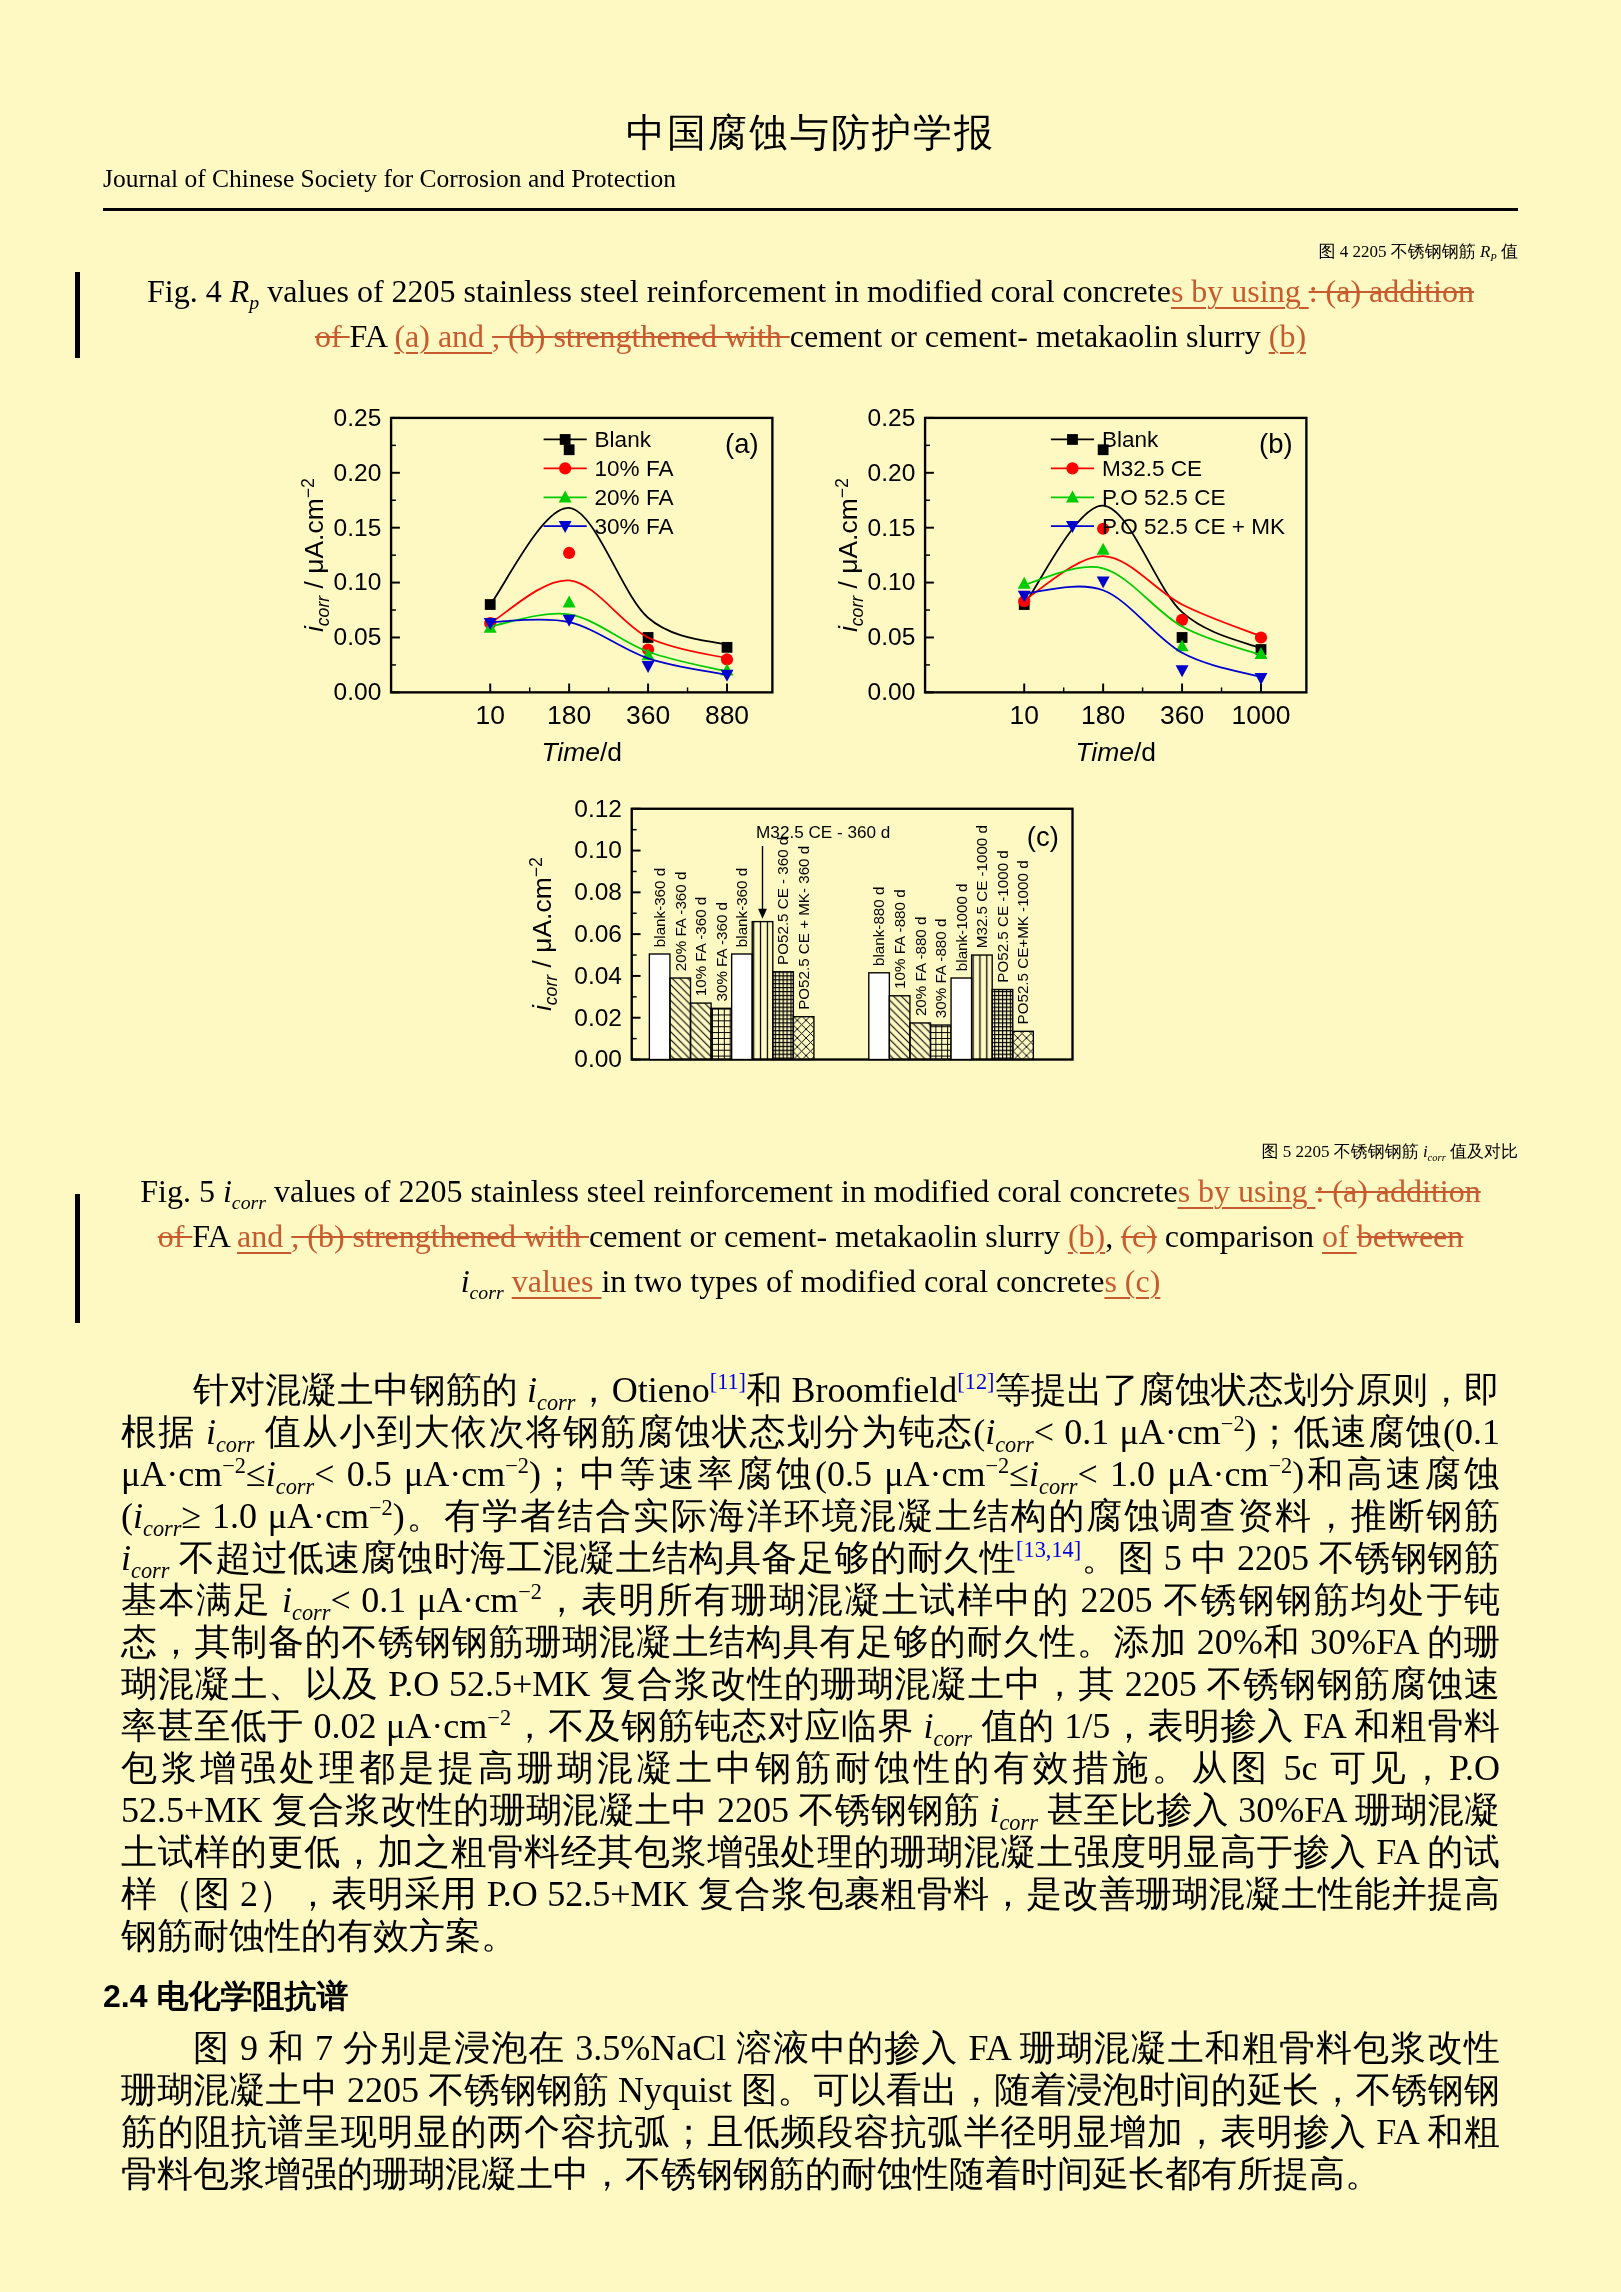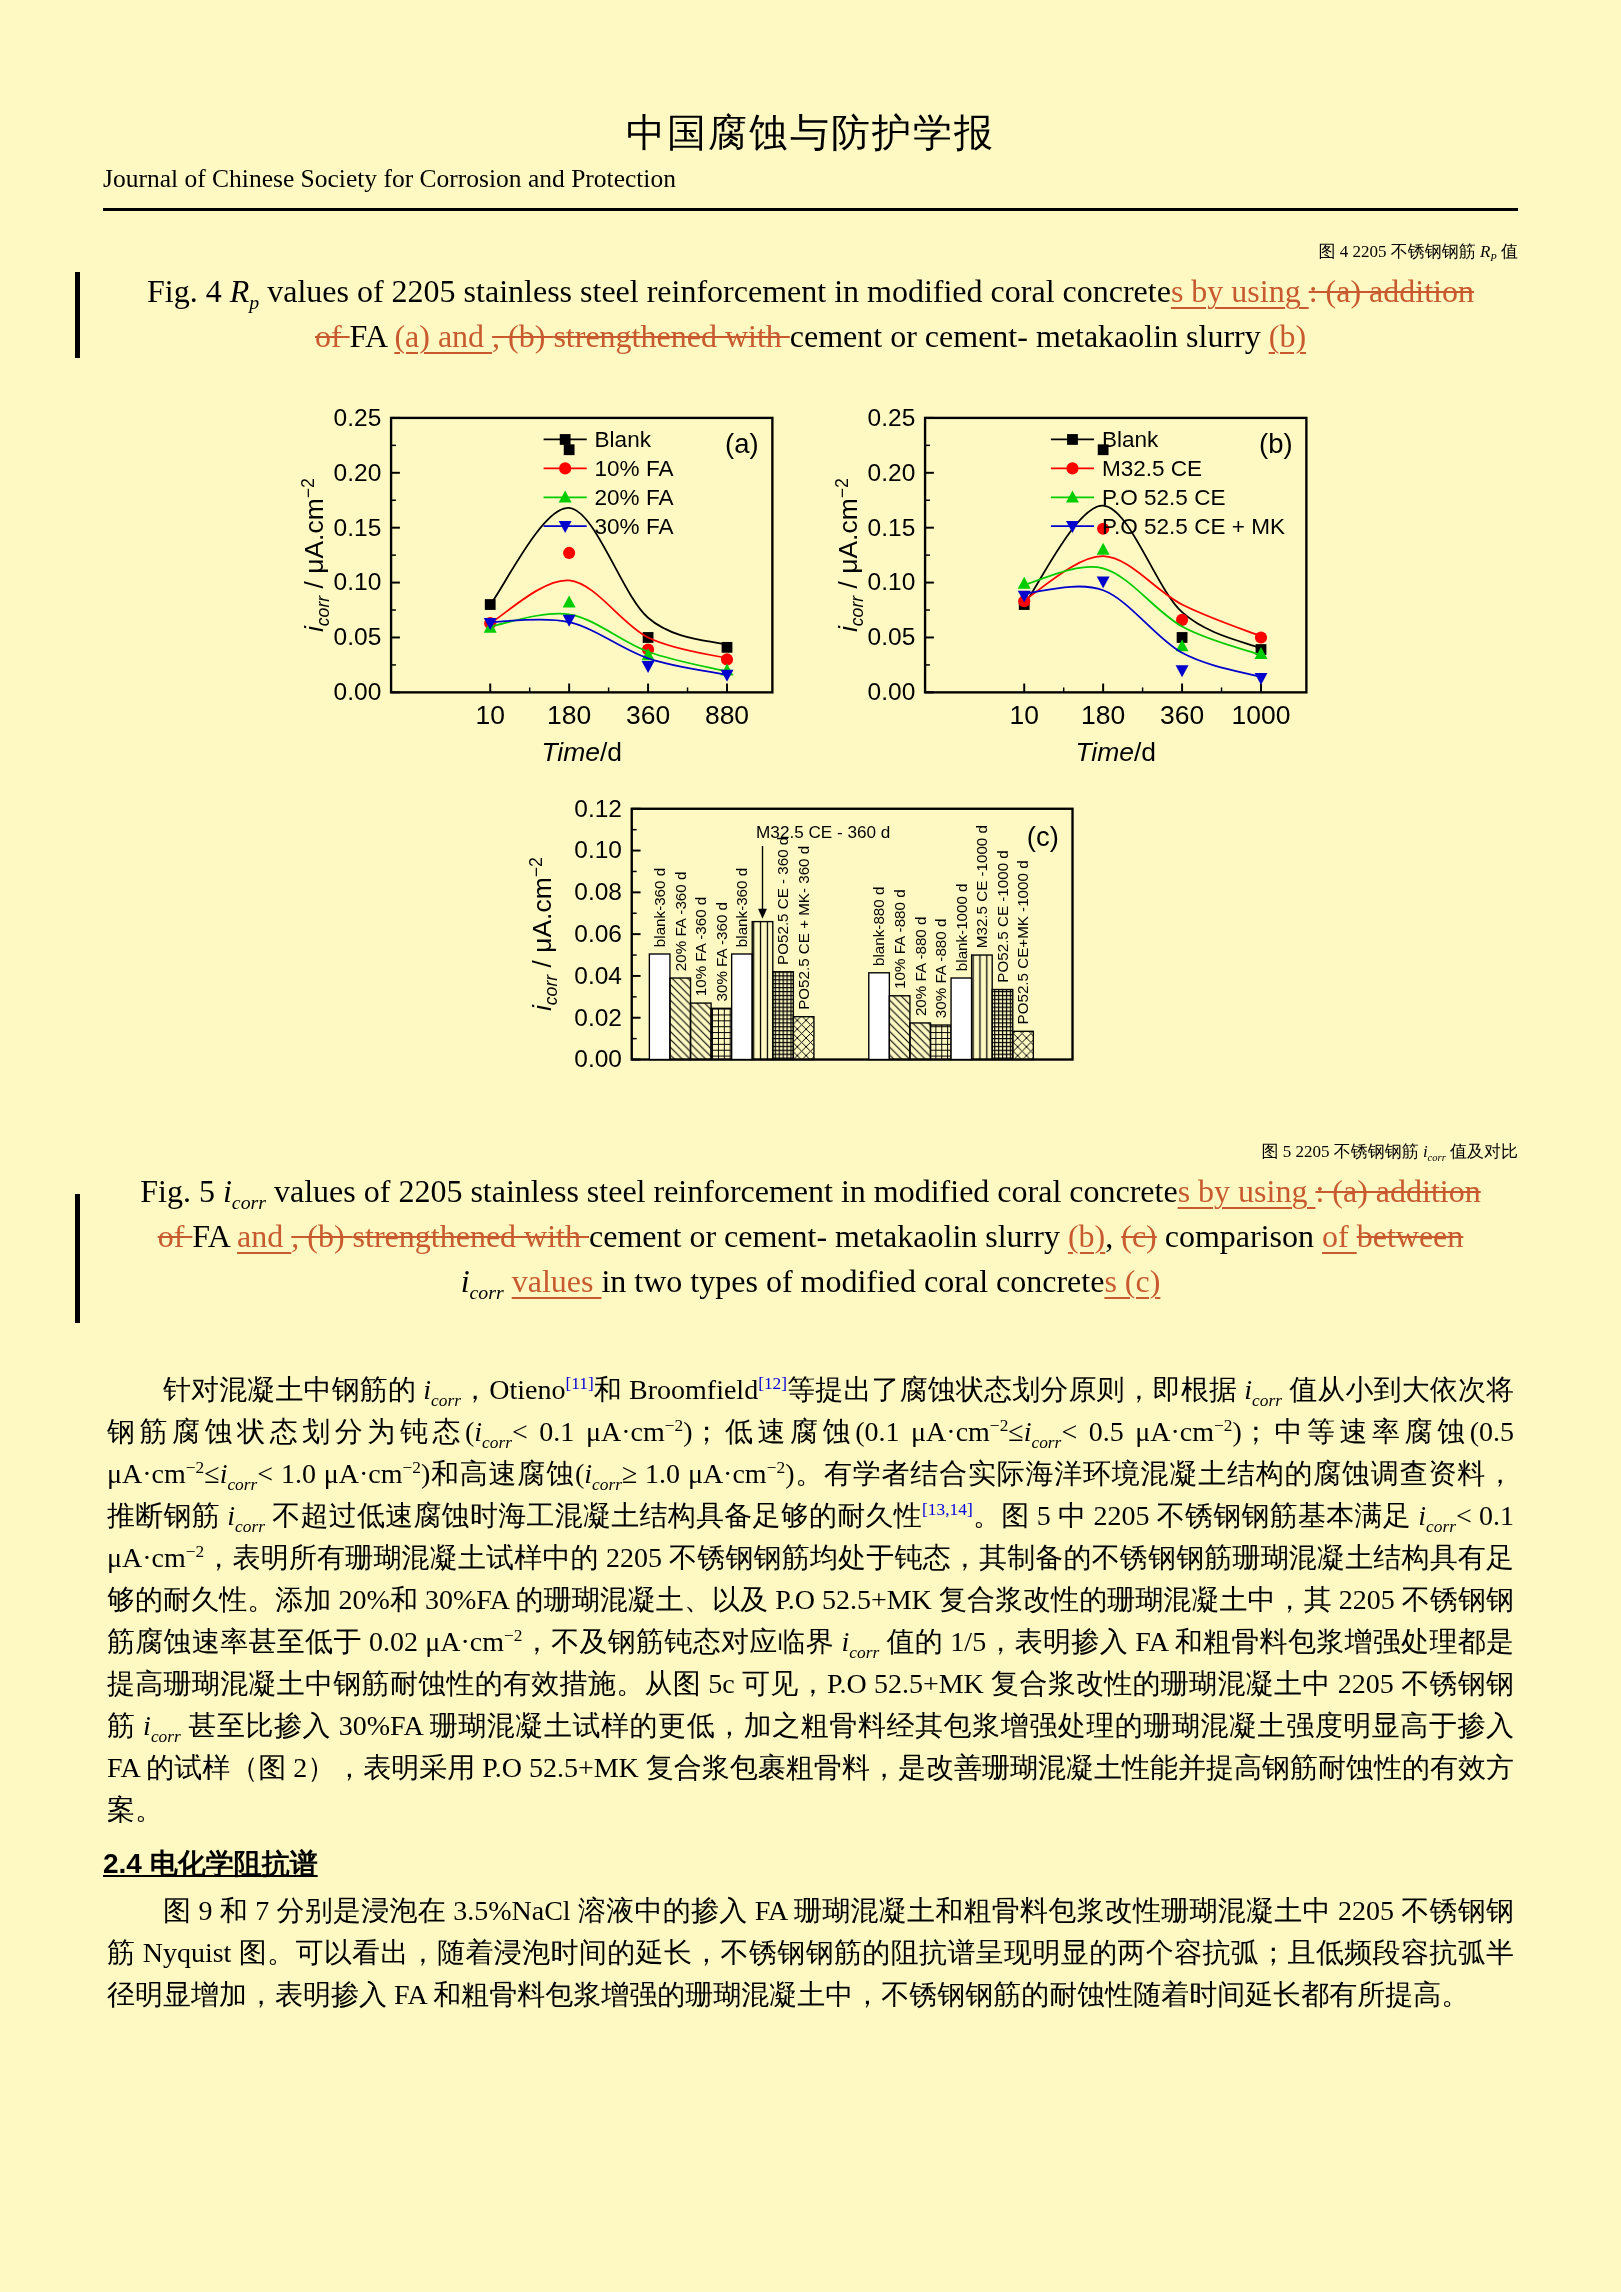--- a/index.html
+++ b/index.html
@@ -6,24 +6,24 @@
   .page{width:1621px;height:2293px;background:#fef9c3;position:relative;overflow:hidden;
         font-family:"Liberation Serif","DejaVu Serif",serif;color:#000;}
   .content{padding:0 103px;}
   .jtitle-zh{margin-top:106px;text-align:center;font-size:39px;letter-spacing:2px;}
   .jtitle-en{margin-top:3.9px;text-align:left;font-size:25.5px;}
   .rule{margin-top:13.7px;height:3.9px;background:#000;}
   .cap-zh{margin-top:29px;text-align:right;font-size:17px;}
   .cap-en{margin:5.9px auto 0;width:1343px;text-align:center;font-size:32px;line-height:45px;}
   .charts-row{margin-top:45px;display:flex;justify-content:center;gap:39px;}
   .chartc-row{margin-top:17.6px;display:flex;justify-content:center;}
-  .body-p{margin:4px;font-size:28px;line-height:42px;text-align:justify;text-indent:2em;}
+  .body-p{margin:18px;font-size:36px;line-height:42px;text-align:justify;text-indent:2em;}
   .p1{margin-top:65px;}
   .p2{margin-top:5.9px;}
-  h2.sec{margin:13.7px 0 7.8px;font-size:28px;font-weight:bold;font-family:"Liberation Sans","DejaVu Sans",sans-serif;text-decoration:underline;}
+  h2.sec{margin:13.7px 0 7.8px;font-size:32px;font-weight:bold;font-family:"Liberation Sans","DejaVu Sans",sans-serif;}
   sup.cite{color:#0000dd;font-size:0.62em;vertical-align:super;line-height:0;}
   sup.exp{font-size:0.62em;vertical-align:super;line-height:0;}
   .var i{font-style:italic;}
   .var sub{font-size:0.62em;font-style:italic;vertical-align:sub;line-height:0;}
   .ins{color:#c75a2e;text-decoration:underline;text-underline-offset:4.9px;text-decoration-thickness:2px;}
   .del{color:#c75a2e;text-decoration:line-through;text-decoration-thickness:2px;}
   .change-bar{position:absolute;width:4.9px;background:#000;left:75px;}
   .cb1{top:272px;height:86px;}
   .cb2{top:1194px;height:129px;}
   svg{font-family:"Liberation Sans","DejaVu Sans",sans-serif;}

